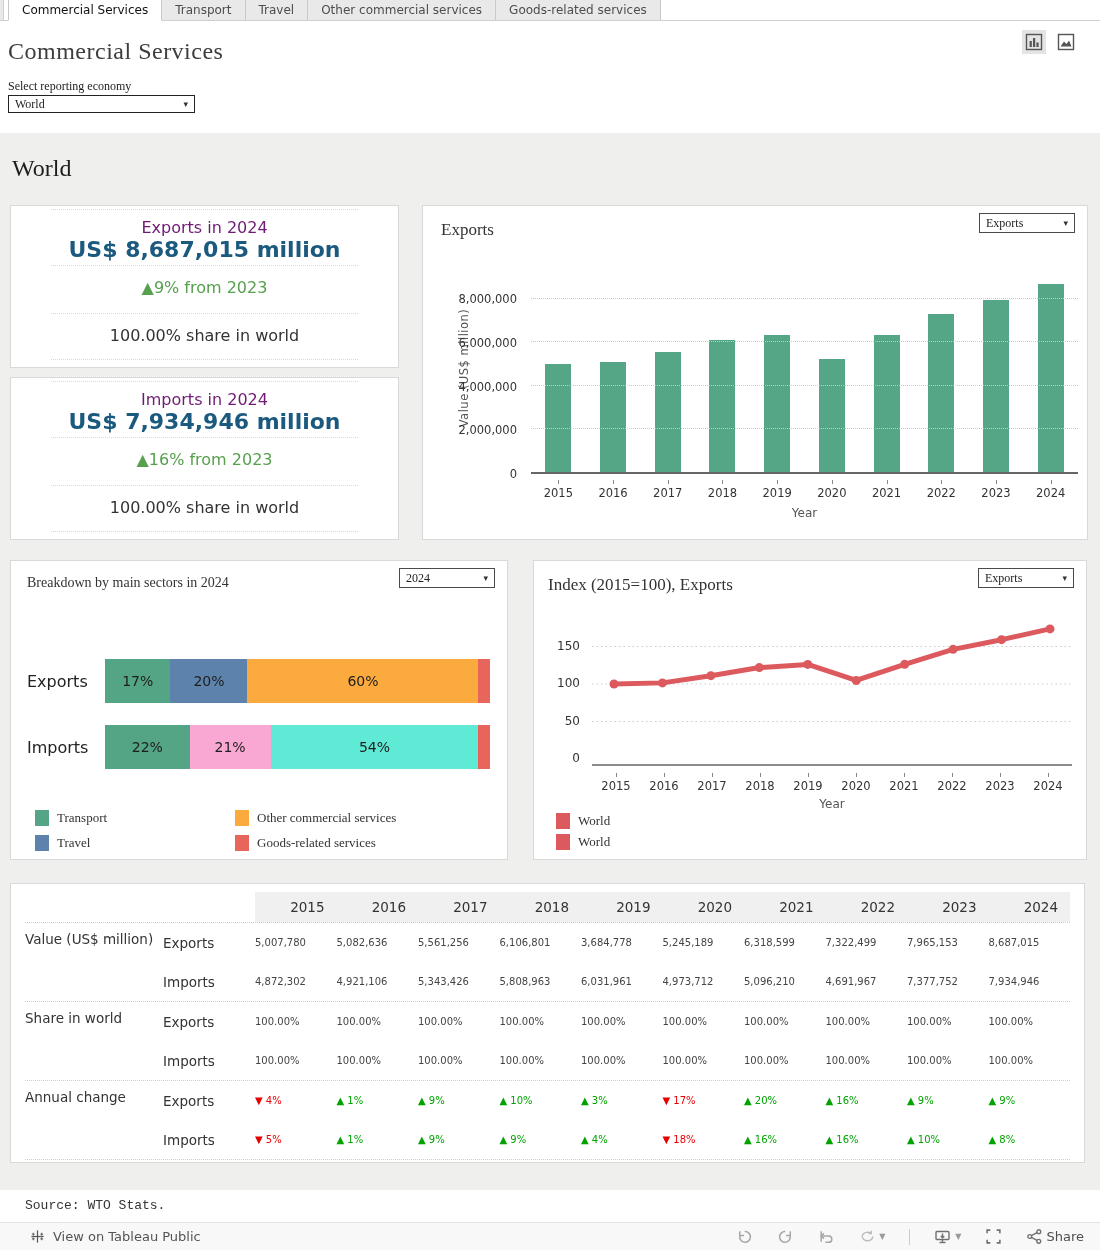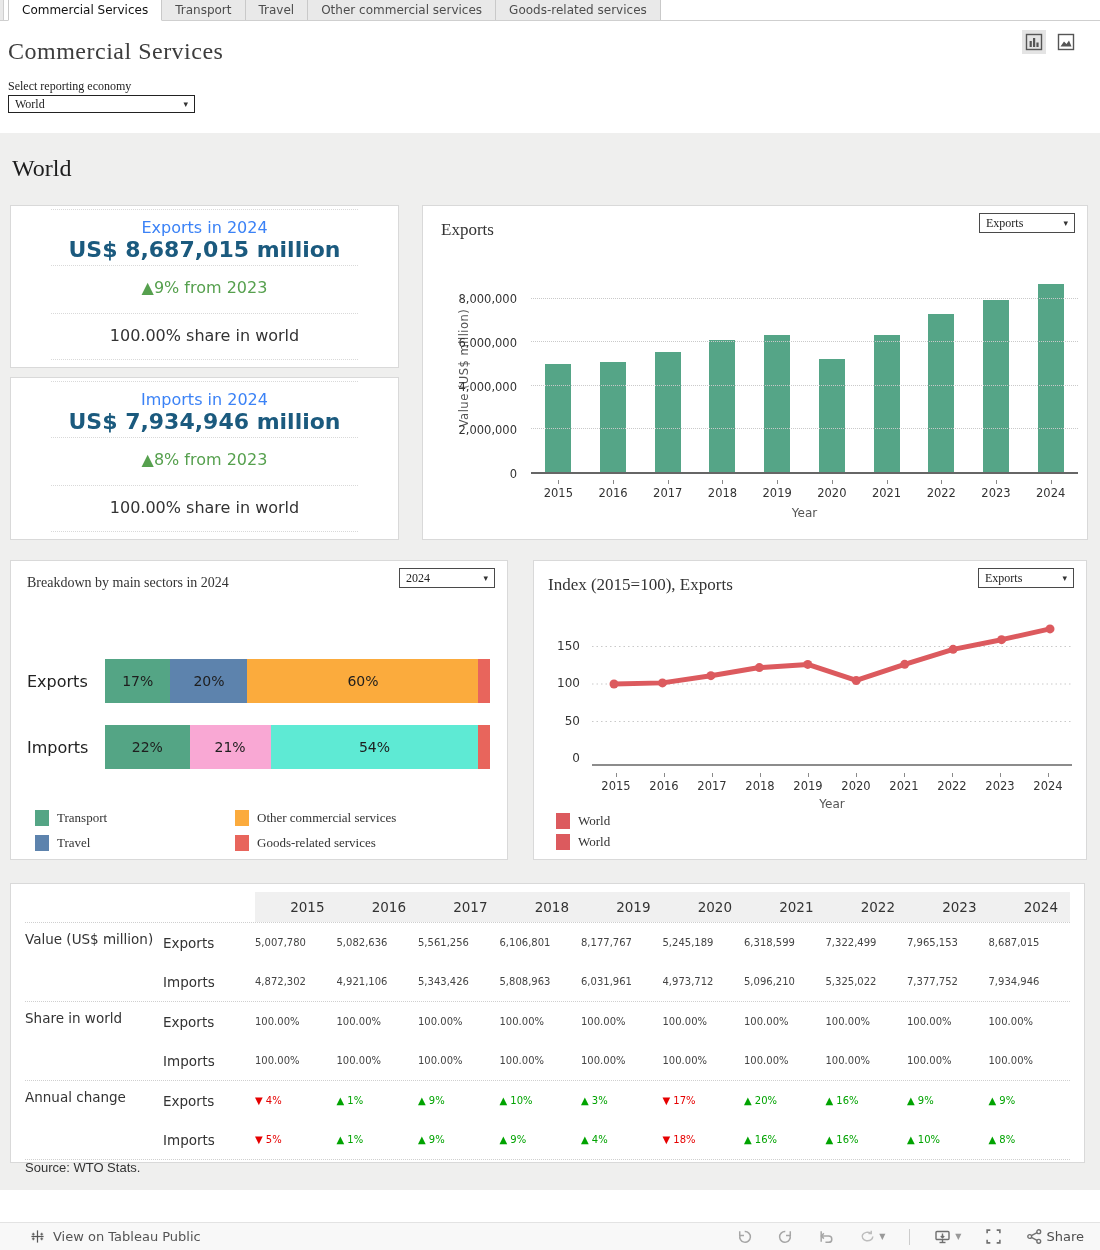--- a/index.html
+++ b/index.html
@@ -22,21 +22,21 @@
 
   
   .main { position:absolute; left:0; top:133px; width:1100px; height:1057px; background:#efefee; }
   .section-title { position:absolute; left:12px; top:22px; font-family:"Liberation Serif","DejaVu Serif",serif; font-size:24px; color:#1d1d1d; }
 
   .panel { position:absolute; background:#fff; border:1px solid #d9d9d9; }
 
   
   .kpi { left:10px; width:389px; height:163px; text-align:center; }
   .kpi .dotsep { position:absolute; left:40px; right:40px; border-top:1px dotted #d9d9d9; }
-  .kpi-title { position:absolute; width:100%; top:12px; font-size:16px; color:#3b82f6; }
+  .kpi-title { position:absolute; width:100%; top:12px; font-size:16px; color:#701a75; }
   .kpi-value { position:absolute; width:100%; top:31px; font-size:22px; font-weight:bold; color:#1b5a7e; }
   .kpi-change { position:absolute; width:100%; top:72px; font-size:16px; color:#56a04e; }
   .kpi-share { position:absolute; width:100%; top:120px; font-size:16px; color:#333; }
 
   
   .chart-dd { position:absolute; top:7px; right:12px; width:96px; height:20px; border:1px solid #4a4a4a; background:#fff; display:flex; align-items:center; padding:0 6px; font-family:"Liberation Serif","DejaVu Serif",serif; font-size:12px; color:#222; }
   .chart-dd .caret { margin-left:auto; font-size:9px; color:#333; }
 
   
   .barpanel { left:422px; top:72px; width:666px; height:335px; }
@@ -81,21 +81,21 @@
   .tgroup { border-top:1px dotted #cfcfcf; position:relative; }
   .tgroup-label { position:absolute; left:0; top:8px; font-size:13.5px; color:#333; }
   .subrow { height:39px; }
   .subrow .rlabel { grid-column:2; font-size:13.5px; color:#333; }
   .subrow .val { text-align:left; padding-right:12px; font-size:10px; color:#444; }
   .val.up { color:#00a300; }
   .val.down { color:#e60000; }
   .tbottom { border-top:1px dotted #cfcfcf; }
 
   
-  .source { position:absolute; left:25px; top:1160px; font-family:Liberation Sans, sans-serif; font-size:13px; color:#333; }
+  .source { position:absolute; left:25px; top:1198px; font-family:Liberation Mono, monospace; font-size:13px; color:#333; }
   .footer { position:absolute; left:0; bottom:0; width:1100px; height:28px; background:#f8f8f8; border-top:1px solid #e3e3e3; display:flex; align-items:center; padding:0 16px 0 30px; }
   .footer-left { display:flex; align-items:center; gap:8px; font-size:13px; color:#545454; }
   .footer-right { margin-left:auto; display:flex; align-items:center; gap:24px; }
   .f-ic { display:flex; align-items:center; gap:3px; }
   .fsep { width:1px; height:16px; background:#ccc; }
   .share-lbl { font-size:13px; color:#4f4f4f; }
   .dd-caret { font-size:8px; color:#999; }
   svg { display:block; }
 </style>
 </head>
@@ -144,21 +144,21 @@
     <div class="kpi-change">▲9% from 2023</div>
     <div class="dotsep" style="top:107px"></div>
     <div class="kpi-share">100.00% share in world</div>
     <div class="dotsep" style="top:153px"></div>
   </div>
   <div class="panel kpi" style="top:244px">
     <div class="dotsep" style="top:3px"></div>
     <div class="kpi-title">Imports in 2024</div>
     <div class="kpi-value">US$ 7,934,946 million</div>
     <div class="dotsep" style="top:59px"></div>
-    <div class="kpi-change">▲8% from 2023</div>
+    <div class="kpi-change">▲16% from 2023</div>
     <div class="dotsep" style="top:107px"></div>
     <div class="kpi-share">100.00% share in world</div>
     <div class="dotsep" style="top:153px"></div>
   </div>
 
   <div class="panel barpanel">
     <div class="chart-title">Exports</div>
     <div class="chart-dd">
       <span>Exports</span>
       <span class="caret">▾</span>
@@ -342,38 +342,38 @@
     <div id="tbody">
         <div class="tgroup">
           <div class="tgroup-label">Value (US$ million)</div>
           <div class="trow subrow">
             <div></div>
             <div class="rlabel">Exports</div>
             <div class="val">5,007,780</div>
             <div class="val">5,082,636</div>
             <div class="val">5,561,256</div>
             <div class="val">6,106,801</div>
-            <div class="val">8,177,767</div>
+            <div class="val">3,684,778</div>
             <div class="val">5,245,189</div>
             <div class="val">6,318,599</div>
             <div class="val">7,322,499</div>
             <div class="val">7,965,153</div>
             <div class="val">8,687,015</div>
           </div>
           <div class="trow subrow">
             <div></div>
             <div class="rlabel">Imports</div>
             <div class="val">4,872,302</div>
             <div class="val">4,921,106</div>
             <div class="val">5,343,426</div>
             <div class="val">5,808,963</div>
             <div class="val">6,031,961</div>
             <div class="val">4,973,712</div>
             <div class="val">5,096,210</div>
-            <div class="val">5,325,022</div>
+            <div class="val">4,691,967</div>
             <div class="val">7,377,752</div>
             <div class="val">7,934,946</div>
           </div>
         </div>
         <div class="tgroup">
           <div class="tgroup-label">Share in world</div>
           <div class="trow subrow">
             <div></div>
             <div class="rlabel">Exports</div>
             <div class="val">100.00%</div>

